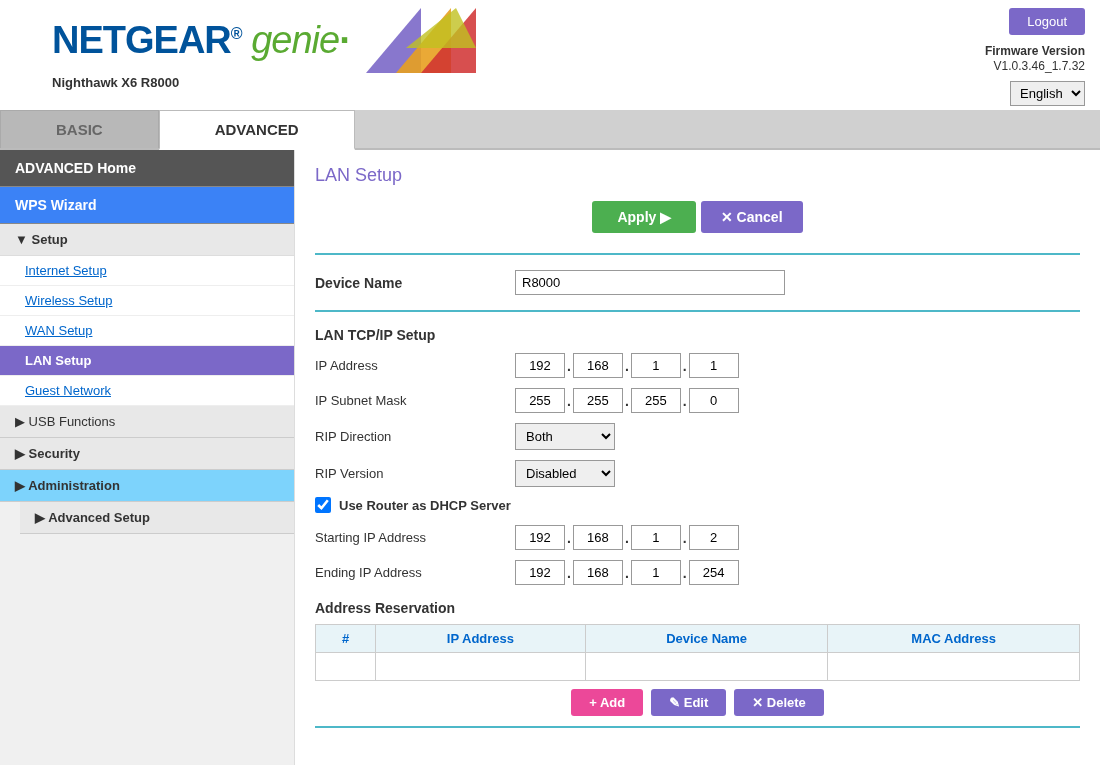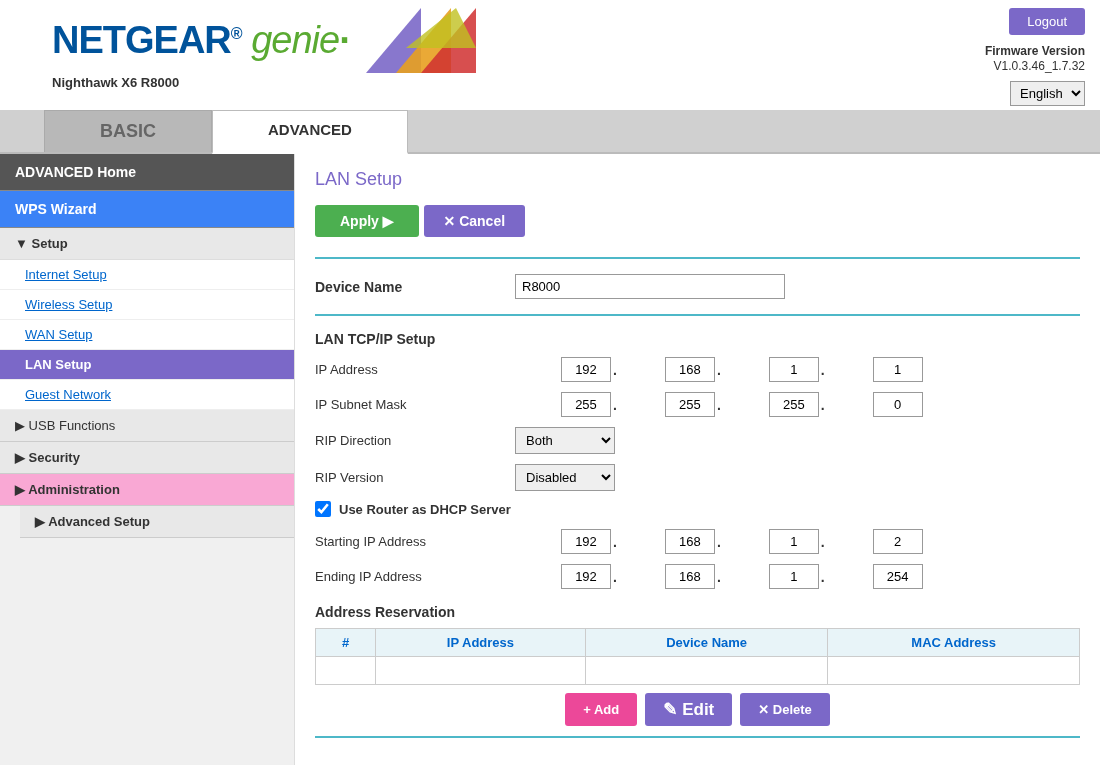--- a/index.html
+++ b/index.html
@@ -14,52 +14,52 @@
 
     
     .sidebar { width: 295px; background: #f0f0f0; flex-shrink: 0; border-right: 1px solid #ddd; overflow-y: auto; }
     .sidebar-btn { display: block; width: 100%; text-align: left; padding: 10px 15px; font-size: 14px; font-weight: bold; color: #fff; background: #666; border: none; border-bottom: 1px solid #888; cursor: pointer; }
     .sidebar-item { display: block; padding: 7px 15px 7px 25px; font-size: 13px; color: #0066cc; text-decoration: underline; cursor: pointer; border-bottom: 1px solid #eee; background: #fff; }
     .sidebar-item.active { background: #7b68c8; color: #fff; text-decoration: none; font-weight: bold; }
 
     
     .content { flex: 1; padding: 15px 20px; overflow-y: auto; background: #fff; }
     .page-title { font-size: 18px; color: #7b68c8; margin-bottom: 15px; font-weight: normal; }
-    .action-bar { display: flex; gap: 5px; margin-bottom: 20px; }
+    .action-bar { display: flex; gap: 5px; margin-bottom: 20px; justify-content: center; }
     .btn-apply { background: #4caf50; color: white; border: none; padding: 8px 25px; font-size: 14px; font-weight: bold; cursor: pointer; border-radius: 3px; }
     .btn-cancel { background: #7b68c8; color: white; border: none; padding: 8px 20px; font-size: 14px; font-weight: bold; cursor: pointer; border-radius: 3px; }
     .section-divider { border: none; border-top: 2px solid #4db8c8; margin: 15px 0; }
 
     
     .form-row { display: flex; align-items: center; margin-bottom: 10px; }
     .form-label { width: 200px; font-size: 13px; color: #333; font-weight: normal; }
     .form-input { border: 1px solid #999; padding: 4px 6px; font-size: 13px; }
     .form-input-lg { width: 270px; }
 
     .ip-group { display: flex; align-items: center; gap: 2px; }
-    .ip-octet { width: 50px; border: 1px solid #999; padding: 4px 4px; font-size: 13px; text-align: center; margin-left: 46px; }
+    .ip-octet { width: 50px; border: 1px solid #999; padding: 4px 4px; font-size: 13px; text-align: center; }
     .ip-dot { font-size: 14px; font-weight: bold; color: #333; }
 
     .section-title { font-size: 14px; font-weight: bold; color: #333; margin: 15px 0 10px 0; }
 
     select.form-select { border: 1px solid #999; padding: 4px 6px; font-size: 13px; min-width: 100px; }
 
     .dhcp-checkbox-row { display: flex; align-items: center; margin-bottom: 12px; }
     .dhcp-checkbox-row input[type=checkbox] { margin-right: 8px; width: 16px; height: 16px; }
     .dhcp-checkbox-label { font-size: 13px; font-weight: bold; color: #333; }
 
     
     .reservation-title { font-size: 14px; font-weight: bold; color: #333; margin: 15px 0 8px 0; }
     .reservation-table { width: 100%; border-collapse: collapse; border: 1px solid #ccc; }
     .reservation-table th { background: #e8f4f8; color: #0066cc; font-size: 13px; font-weight: bold; padding: 6px 10px; border: 1px solid #ccc; text-align: center; }
     .reservation-table td { padding: 6px 10px; border: 1px solid #ccc; text-align: center; font-size: 13px; }
     .reservation-table .col-num { width: 60px; }
     .table-actions { display: flex; gap: 8px; margin-top: 8px; justify-content: center; }
     .btn-add { background: #ec4899; color: white; border: none; padding: 6px 18px; font-size: 13px; font-weight: bold; cursor: pointer; border-radius: 3px; }
-    .btn-edit { background: #7b68c8; color: white; border: none; padding: 6px 18px; font-size: 17px; font-weight: bold; cursor: pointer; border-radius: 3px; }
+    .btn-edit { background: #7b68c8; color: white; border: none; padding: 6px 18px; font-size: 13px; font-weight: bold; cursor: pointer; border-radius: 3px; }
     .btn-delete { background: #7b68c8; color: white; border: none; padding: 6px 18px; font-size: 13px; font-weight: bold; cursor: pointer; border-radius: 3px; }
 
     .header-top { display: flex; justify-content: space-between; align-items: flex-start; padding: 8px 15px 4px 15px; margin-left: 37px; }
   </style>
 </head>
 <body>
 
 <div class="header-top">
   <div>
     <div style="display:flex; align-items:center;">
@@ -84,42 +84,42 @@
     </div>
     <div style="margin-top:4px;">
       <select class="lang-select">
         <option>English</option>
       </select>
     </div>
   </div>
 </div>
 
 <div style="display:flex; padding: 0 0 0 0; background:#d0d0d0; border-bottom: 2px solid #bbb;">
-  <div style="padding: 10px 55px; font-size:18px; font-weight:bold; color:#666; background:#b8b8b8; border:1px solid #aaa; border-bottom:none; cursor:pointer;margin-left:44px;">BASIC</div>
+  <div style="padding: 10px 55px; font-size:15px; font-weight:bold; color:#666; background:#b8b8b8; border:1px solid #aaa; border-bottom:none; cursor:pointer;">BASIC</div>
   <div style="padding: 10px 55px; font-size:15px; font-weight:bold; color:#333; background:#fff; border:1px solid #bbb; border-bottom:2px solid #fff; margin-bottom:-2px; cursor:pointer;">ADVANCED</div>
 </div>
 
 <div class="main-layout">
 
   <div class="sidebar">
     <button class="sidebar-btn" style="background:#555;">ADVANCED Home</button>
     <button class="sidebar-btn" style="background:#3b82f6;">WPS Wizard</button>
 
     <div>
       <div style="padding:8px 15px; font-size:13px; font-weight:bold; color:#333; background:#e8e8e8; border-bottom:1px solid #ddd; cursor:pointer;">▼ Setup</div>
       <a class="sidebar-item">Internet Setup</a>
       <a class="sidebar-item">Wireless Setup</a>
       <a class="sidebar-item">WAN Setup</a>
       <a class="sidebar-item active">LAN Setup</a>
       <a class="sidebar-item">Guest Network</a>
     </div>
 
     <div style="padding:8px 15px; font-size:13px; font-weight:normal; color:#333; background:#e8e8e8; border-bottom:1px solid #ccc; cursor:pointer;">▶ USB Functions</div>
     <div style="padding:8px 15px; font-size:13px; font-weight:bold; color:#333; background:#e8e8e8; border-bottom:1px solid #ccc; cursor:pointer;">▶ Security</div>
-    <div style="padding:8px 15px; font-size:13px; font-weight:bold; color:#333; background:#f9a8d4; border-bottom:1px solid #ccc; cursor:pointer;">▶ Administration</div>
+    <div style="padding:8px 15px; font-size:13px; font-weight:bold; color:#333; background:#7dd3fc; border-bottom:1px solid #ccc; cursor:pointer;">▶ Administration</div>
     <div style="padding:8px 15px; font-size:13px; font-weight:bold; color:#333; background:#e8e8e8; border-bottom:1px solid #ccc; cursor:pointer;margin-left:20px;">▶ Advanced Setup</div>
   </div>
 
   <div class="content">
     <div class="page-title">LAN Setup</div>
 
     <div class="action-bar">
       <button class="btn-apply">Apply ▶</button>
       <button class="btn-cancel">✕ Cancel</button>
     </div>

